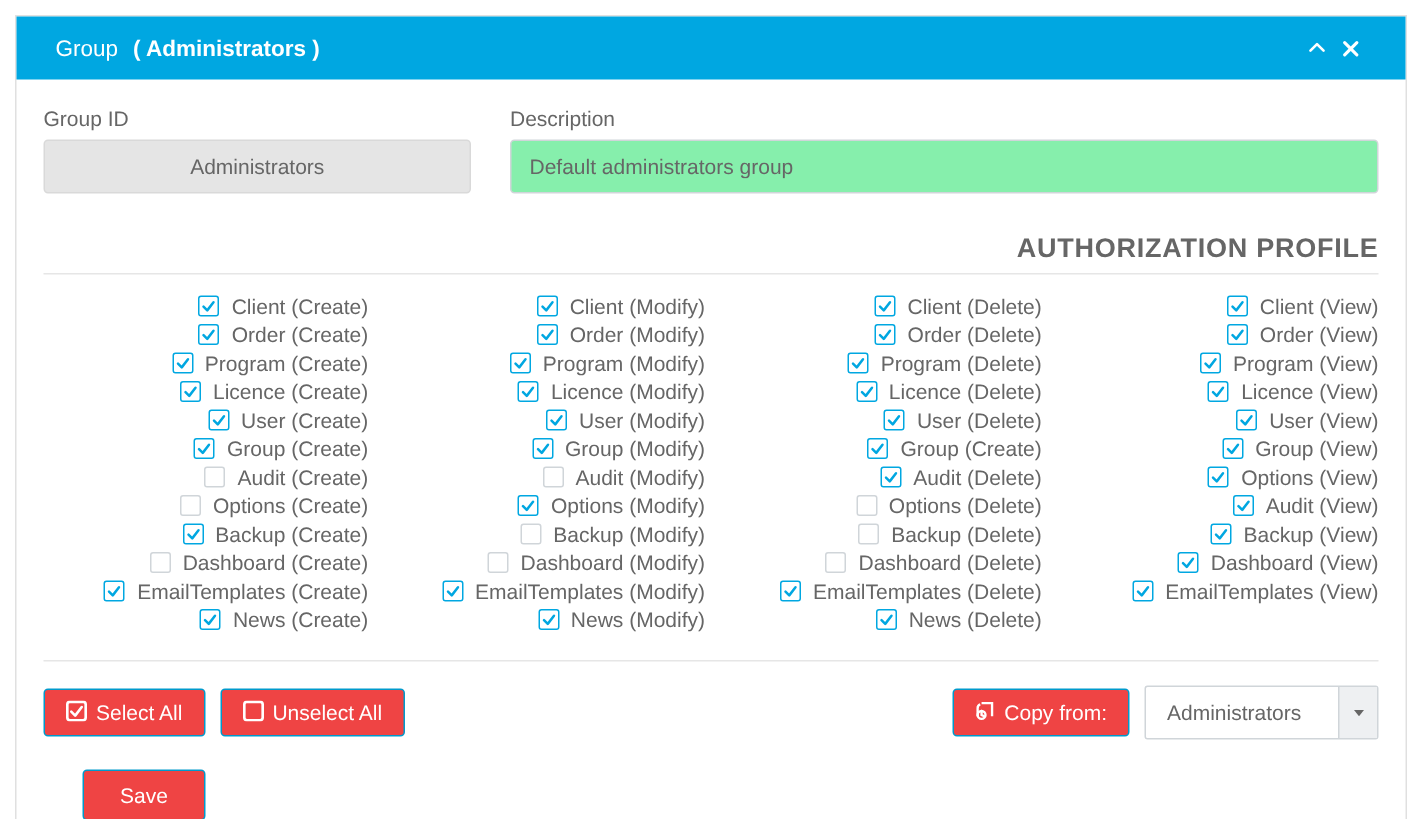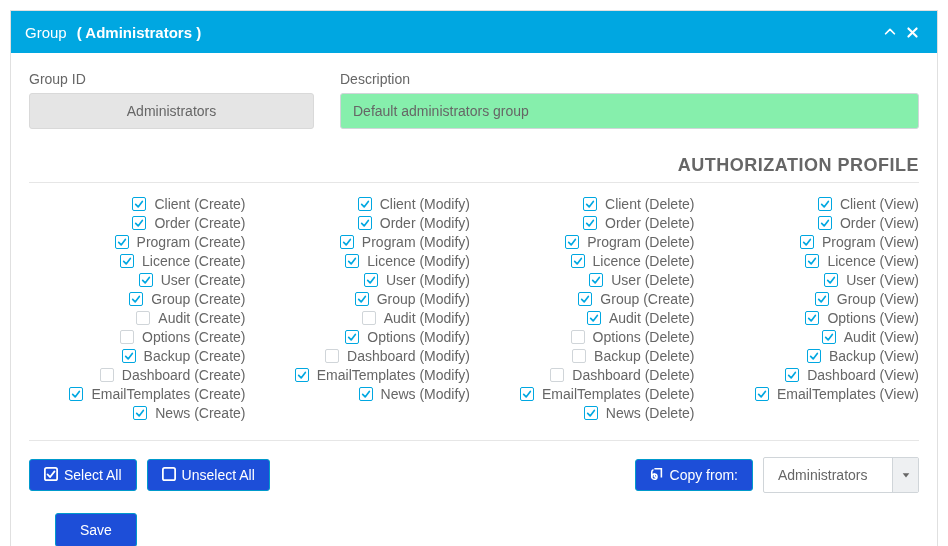--- a/index.html
+++ b/index.html
@@ -12,21 +12,21 @@
   }
   .panel {
     width: 928px;
     margin: 10px auto;
     border: 1px solid #e0e0e0;
     background: #fff;
   }
   .panel-header {
     background: #00a7e1;
     color: #fff;
-    padding: 10px 14px;
+    padding: 10px 26px;
     font-size: 15px;
     display: flex;
     align-items: center;
   }
   .panel-header .title-main { font-weight: 400; }
   .panel-header .title-sub { margin-left: 10px; font-weight: 700; }
   .panel-header .spacer { flex: 1; }
   .panel-header .hdr-icon {
     width: 22px; height: 22px;
     display: inline-flex; align-items: center; justify-content: center;
@@ -86,21 +86,21 @@
   .cb.unchecked { border-color: #d0d5d9; }
   .cb svg { width: 10px; height: 10px; display: none; }
   .cb.checked svg { display: block; }
   .footer {
     display: flex; align-items: center;
     margin-top: 16px;
     gap: 10px;
   }
   .footer .spacer { flex: 1; }
   .btn {
-    background: #1d4ed8;
+    background: #ef4444;
     color: #fff;
     border: 1px solid #009acc;
     border-radius: 3px;
     padding: 7px 14px;
     font-size: 14px;
     cursor: pointer;
     display: inline-flex; align-items: center; gap: 6px;
     line-height: 1;
   }
   .select-wrap {
@@ -302,20 +302,24 @@
             <span class="cb unchecked"></span>
             <span>Audit (Modify)</span>
           </div>
           <div class="perm-item">
             <span class="cb checked">
               <svg viewBox="0 0 12 12" fill="none" stroke="#00a7e1" stroke-width="2" stroke-linecap="round" stroke-linejoin="round">
                 <polyline points="2,6.5 5,9.5 10,3"></polyline>
               </svg>
             </span>
             <span>Options (Modify)</span>
+          </div>
+          <div class="perm-item">
+            <span class="cb unchecked"></span>
+            <span>Backup (Modify)</span>
           </div>
           <div class="perm-item">
             <span class="cb unchecked"></span>
             <span>Dashboard (Modify)</span>
           </div>
           <div class="perm-item">
             <span class="cb checked">
               <svg viewBox="0 0 12 12" fill="none" stroke="#00a7e1" stroke-width="2" stroke-linecap="round" stroke-linejoin="round">
                 <polyline points="2,6.5 5,9.5 10,3"></polyline>
               </svg>

